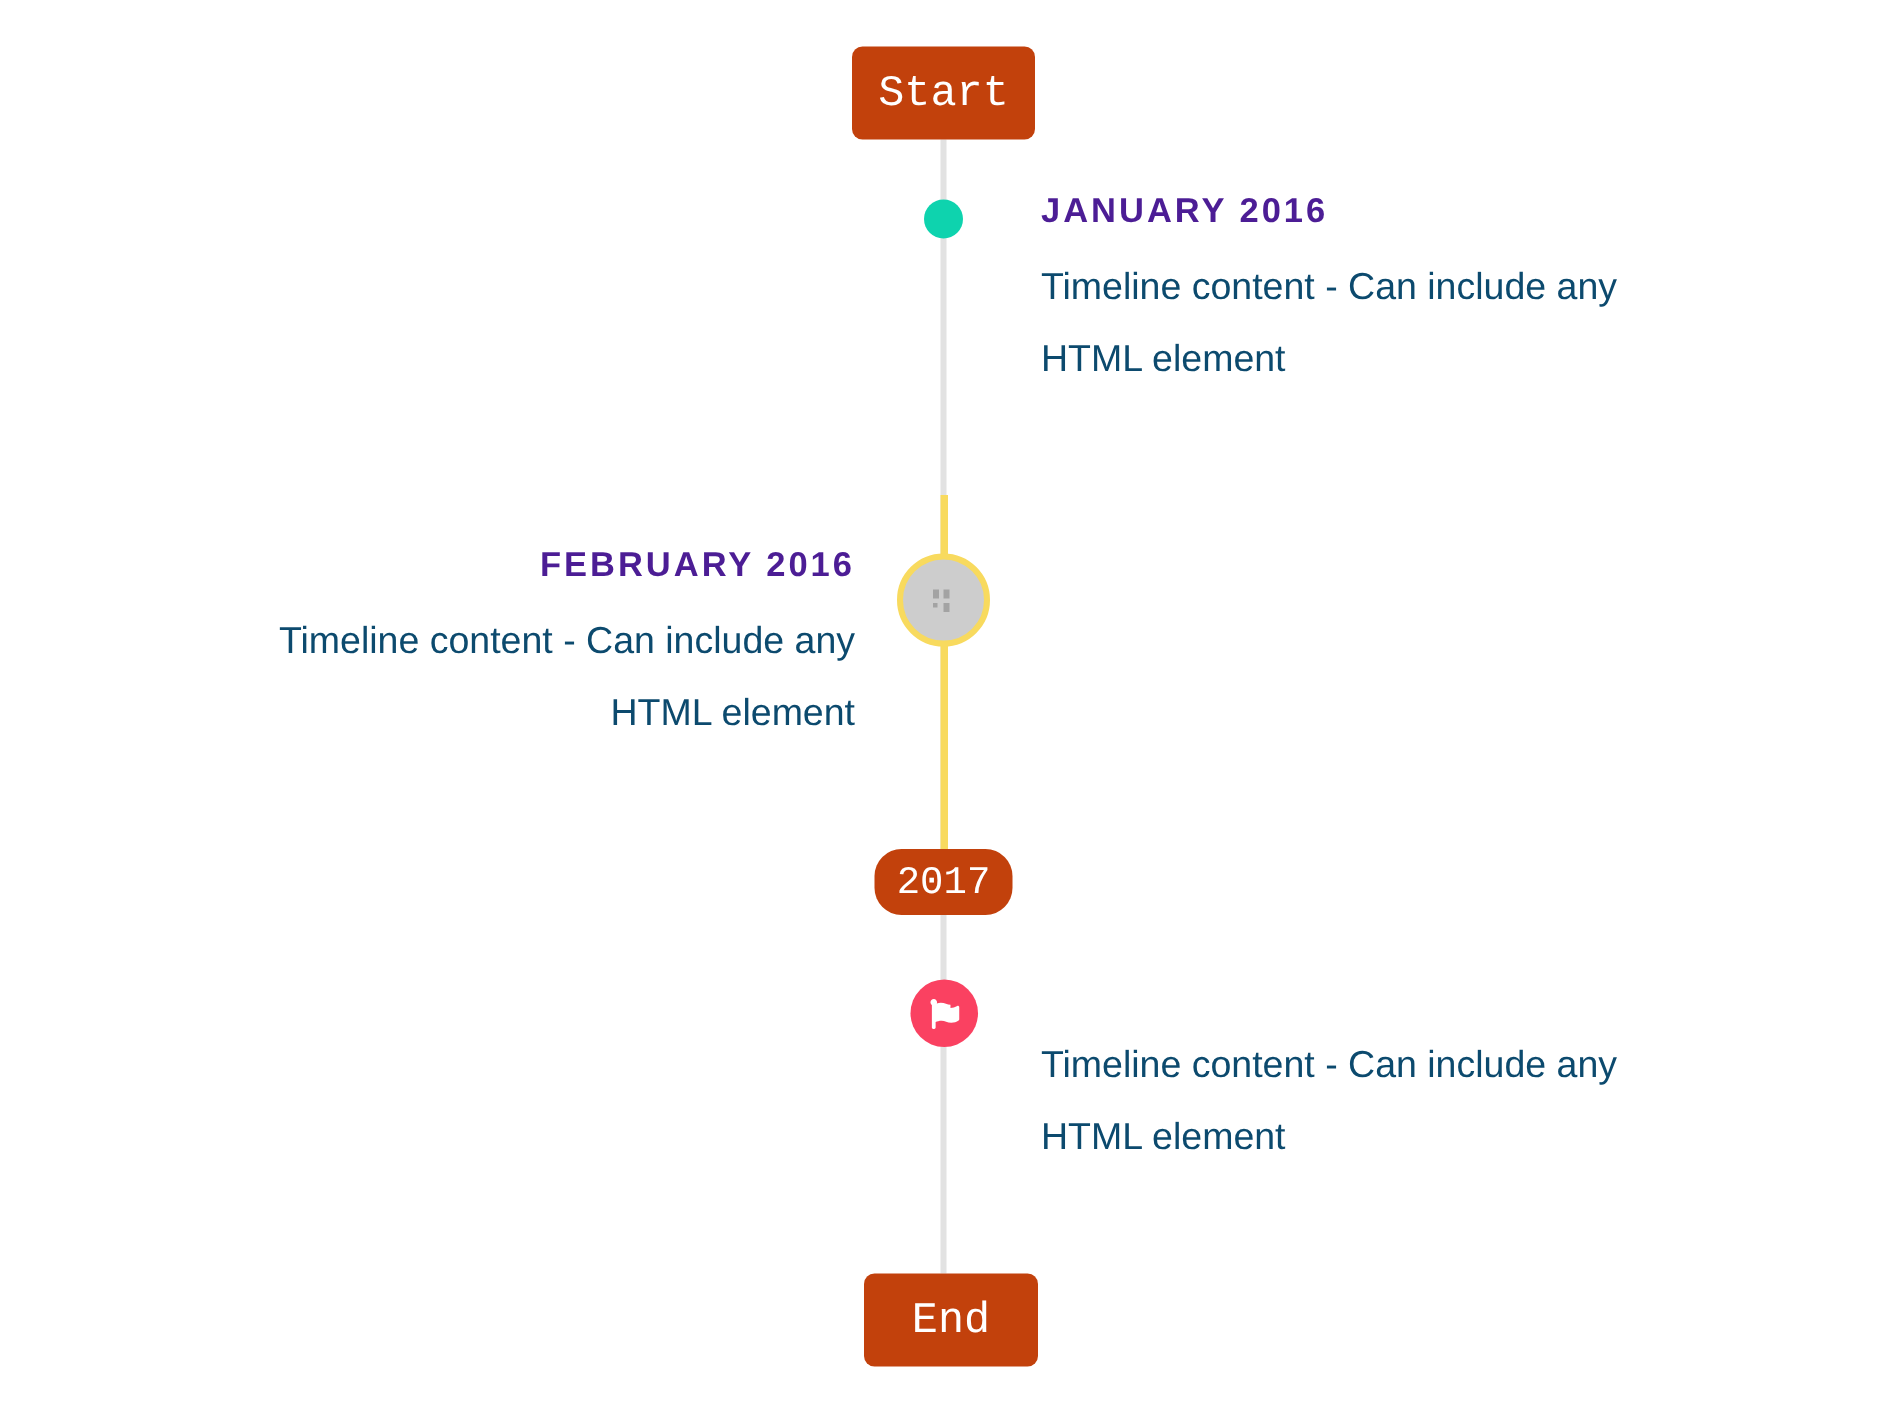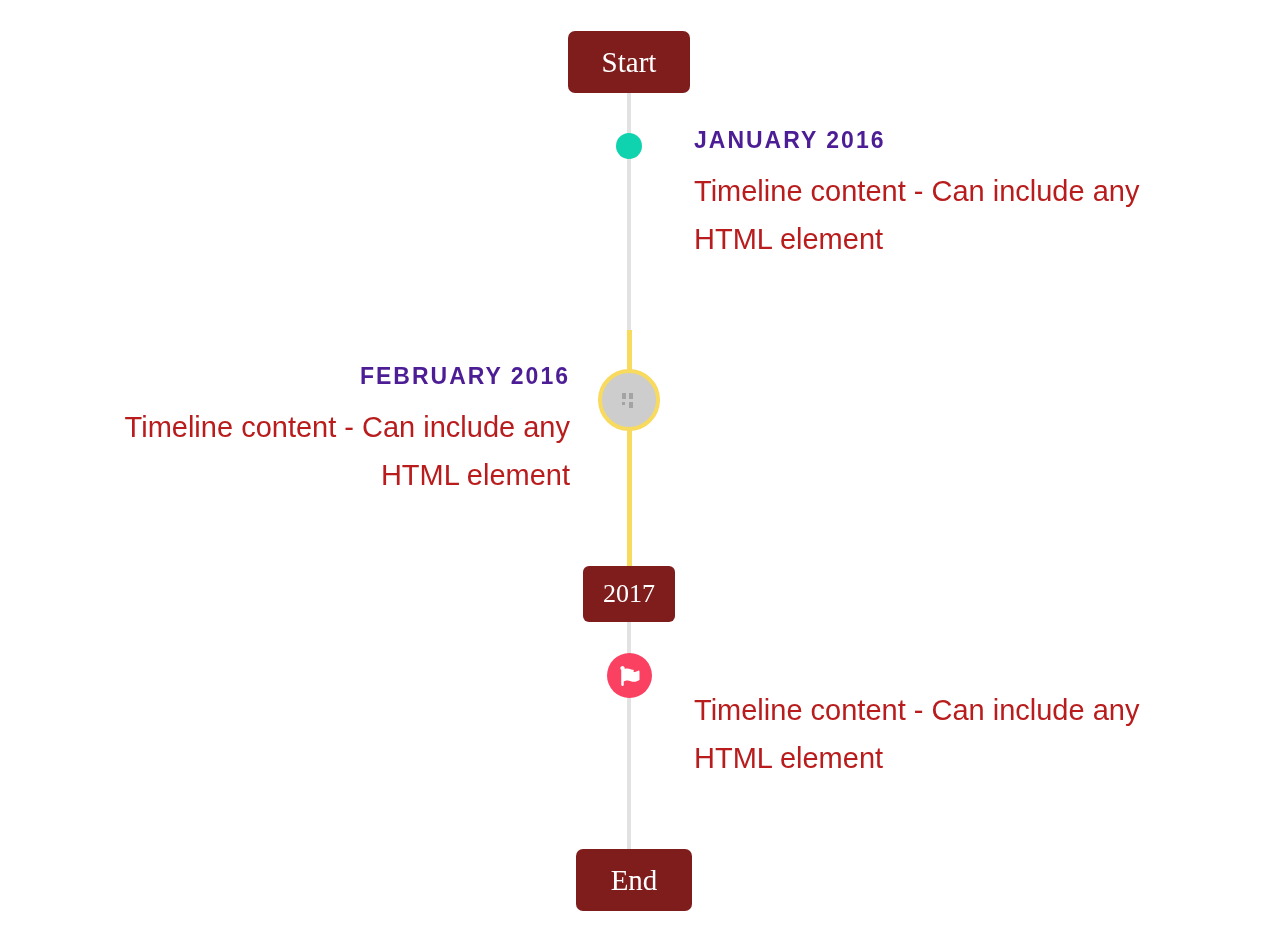--- a/index.html
+++ b/index.html
@@ -5,26 +5,26 @@
   html,body{margin:0;padding:0;background:#ffffff;}
   body{font-family:"Liberation Sans","DejaVu Sans",sans-serif;}
   .stage{position:relative;width:1268px;height:938px;background:#ffffff;overflow:hidden;}
 
   
   .vline{position:absolute;}
   .vline.gray{left:627px;top:93px;width:4px;height:756px;background:#e2e2e2;z-index:1;}
   .vline.yellow{left:626.5px;top:330px;width:5px;height:236px;background:#f8da5e;z-index:2;}
 
   
-  .pill{position:absolute;background:#7f1d1d;color:#ffffff;border:none;border-radius:7px;
+  .pill{position:absolute;background:#c2410c;color:#ffffff;border:none;border-radius:7px;
         display:flex;align-items:center;justify-content:center;z-index:3;cursor:pointer;
-        font-family:Liberation Serif, serif;}
+        font-family:Liberation Mono, monospace;}
   .pill.start{left:568px;top:31px;width:122px;height:62px;font-size:29px;}
   .pill.end{left:576px;top:849px;width:116px;height:62px;font-size:29px;}
-  .pill.year{left:583px;top:566px;width:92px;height:56px;font-size:26px;border-radius:6px;}
+  .pill.year{left:583px;top:566px;width:92px;height:44px;font-size:26px;border-radius:18px;}
 
   
   .marker{position:absolute;border-radius:50%;z-index:4;display:flex;align-items:center;justify-content:center;}
   .marker.m1{left:616px;top:133px;width:26px;height:26px;background:#0ed3ae;}
   .marker.m2{left:598px;top:369px;width:62px;height:62px;background:#cdcdcd;
              border:4px solid #f8da5e;box-sizing:border-box;}
   .marker.m3{left:607px;top:653px;width:45px;height:45px;background:#fa4161;}
 
   
   .ph-glyph{position:relative;width:16px;height:16px;}
@@ -37,21 +37,21 @@
   
   .date{position:absolute;font-size:23px;font-weight:700;letter-spacing:2px;color:#4c1d95;
         line-height:28px;z-index:3;}
   .date.right-col{left:694px;width:530px;text-align:left;}
   .date.left-col{left:40px;width:530px;text-align:right;}
   .date.d1{top:126px;}
   .date.d2{top:362px;}
   .date.d3{top:643px;}
 
   
-  .content{position:absolute;font-size:29px;color:#b91c1c;line-height:48px;z-index:3;}
+  .content{position:absolute;font-size:25px;color:#0c4a6e;line-height:48px;z-index:3;}
   .content.right-col{left:694px;width:535px;text-align:left;}
   .content.left-col{left:35px;width:535px;text-align:right;}
   .content.c1{top:167px;}
   .content.c2{top:403px;}
   .content.c3{top:686px;}
   .content span{display:block;}
 
   .flag-svg{display:block;}
 </style>
 </head>

